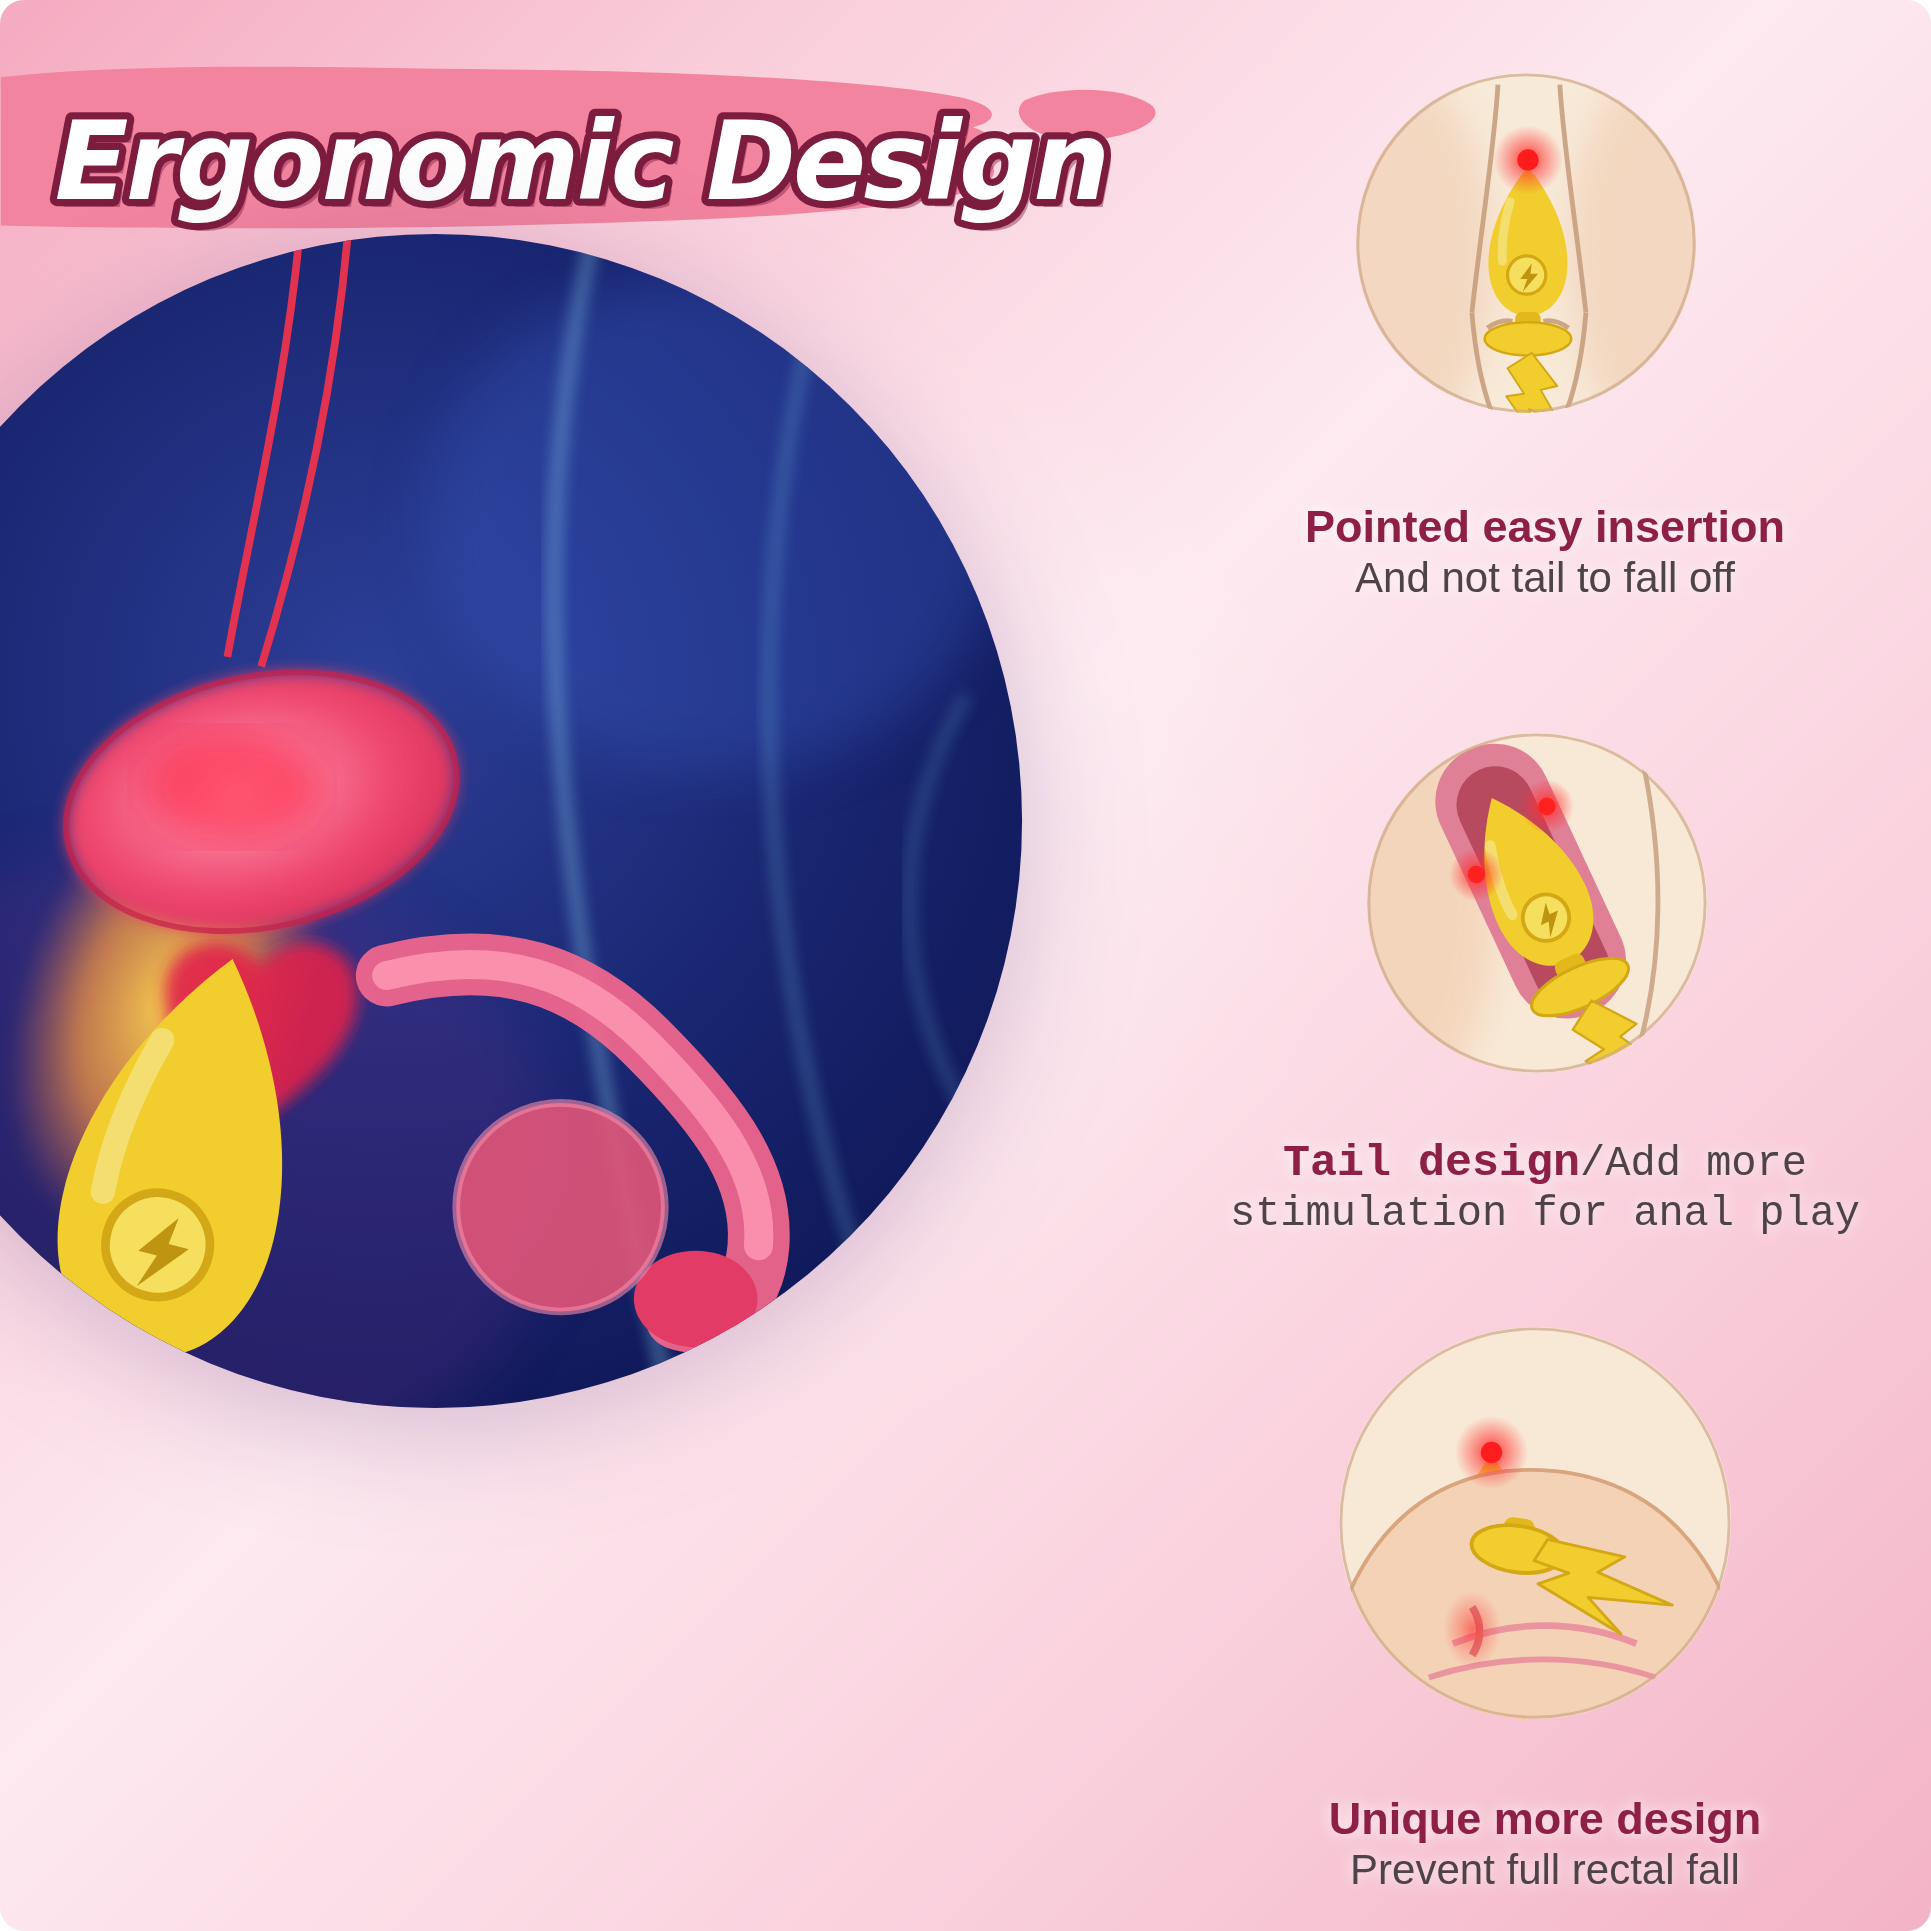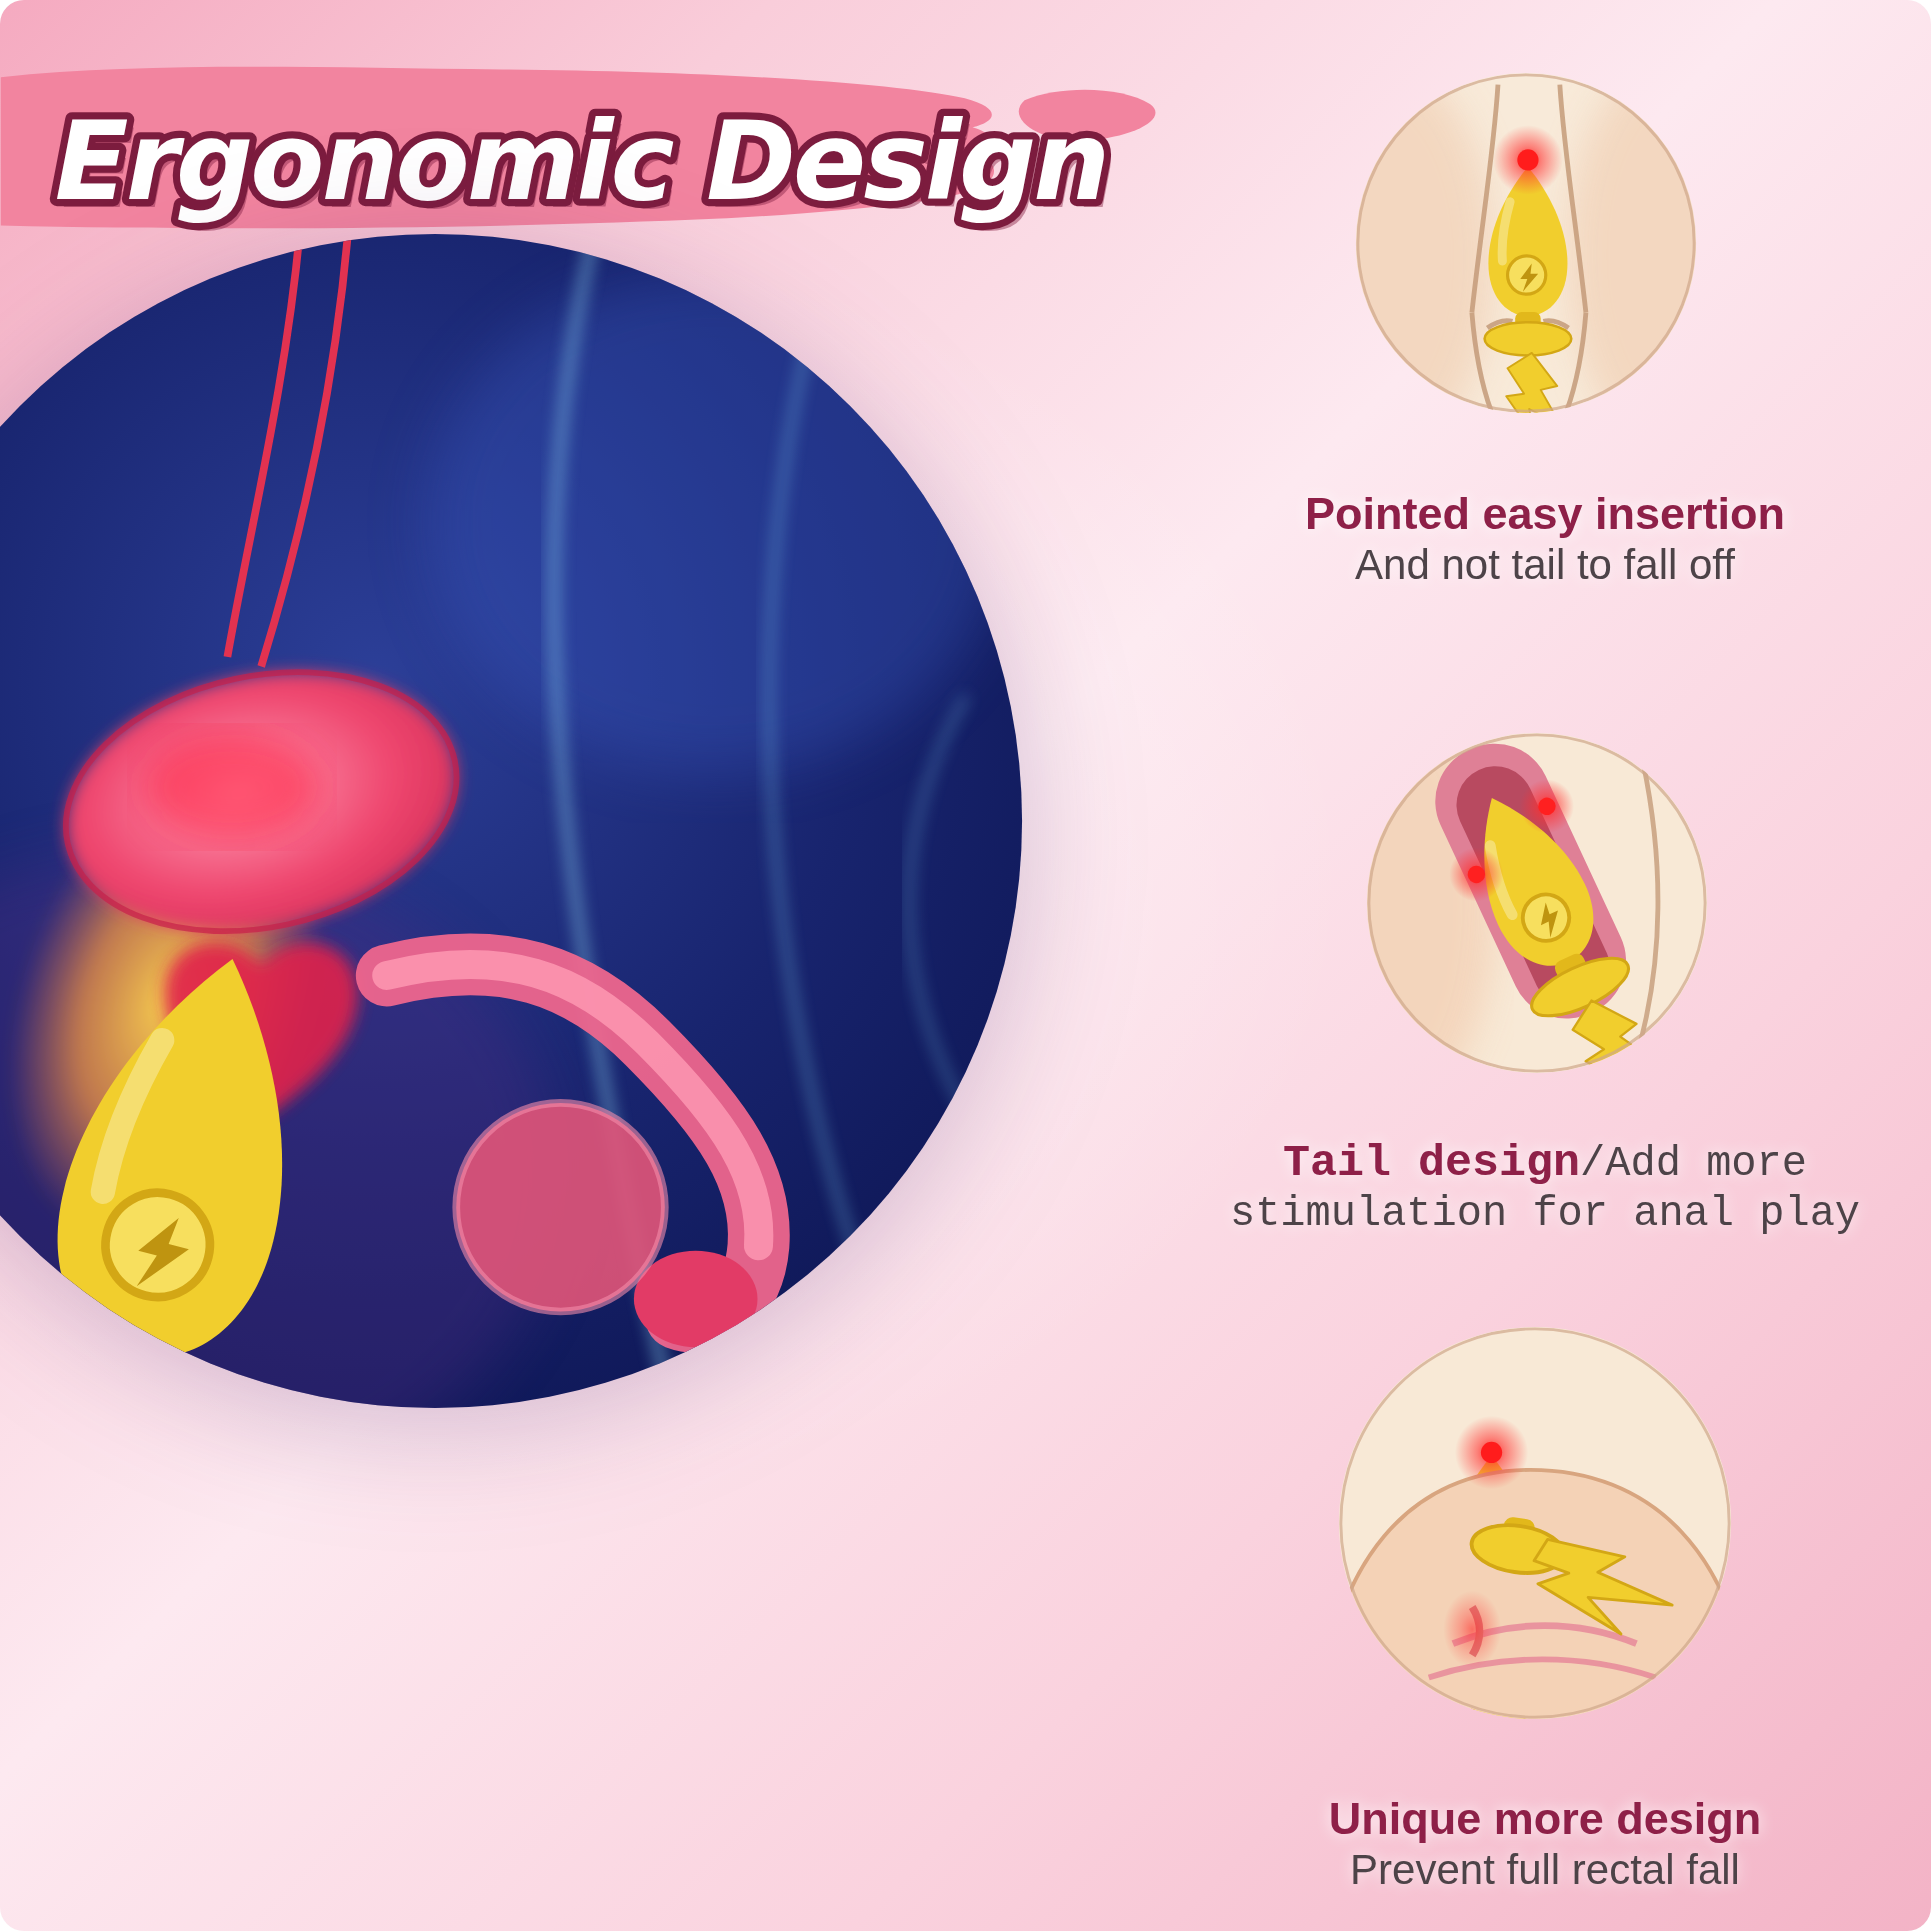--- a/index.html
+++ b/index.html
@@ -11,21 +11,21 @@
   .banner{position:absolute;left:0;top:27px;width:1197px;height:241px;}
   .main-circle{position:absolute;left:-154px;top:232px;width:1178px;height:1178px;
     filter:drop-shadow(0 19.3px 58px rgba(90,40,110,0.25));}
   .inset{position:absolute;border-radius:50%;}
   .inset svg{display:block;}
   .inset-1{left:1354px;top:71px;}
   .inset-2{left:1365px;top:731px;}
   .inset-3{left:1337px;top:1325px;}
   .caption{position:absolute;left:1159px;width:772px;text-align:center;line-height:1.18;
     text-shadow:0 0 15.4px rgba(255,255,255,0.9);}
-  .caption-1{top:487px;}
+  .caption-1{top:500px;}
   .caption-2{top:1137px;font-family:Liberation Mono, monospace;}
   .caption-3{top:1792px;}
   .cap-title{font-size:45px;font-weight:bold;color:#8e2048;}
   .cap-sub{font-size:42px;font-weight:normal;color:#4d4348;}
   .cap-line{white-space:nowrap;}
 </style>
 </head>
 <body>
 
 <div class="page">

